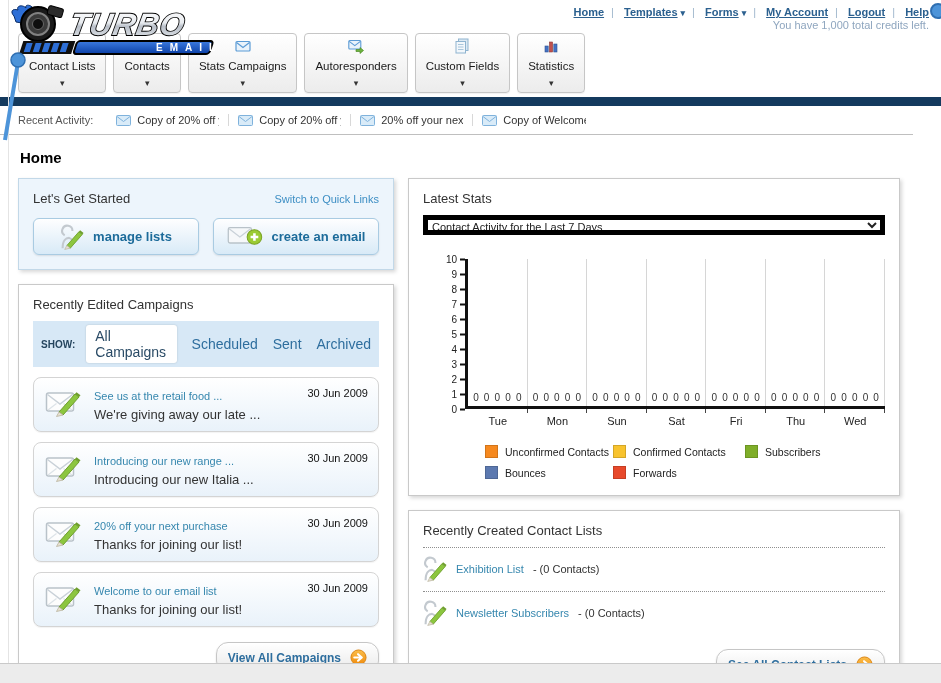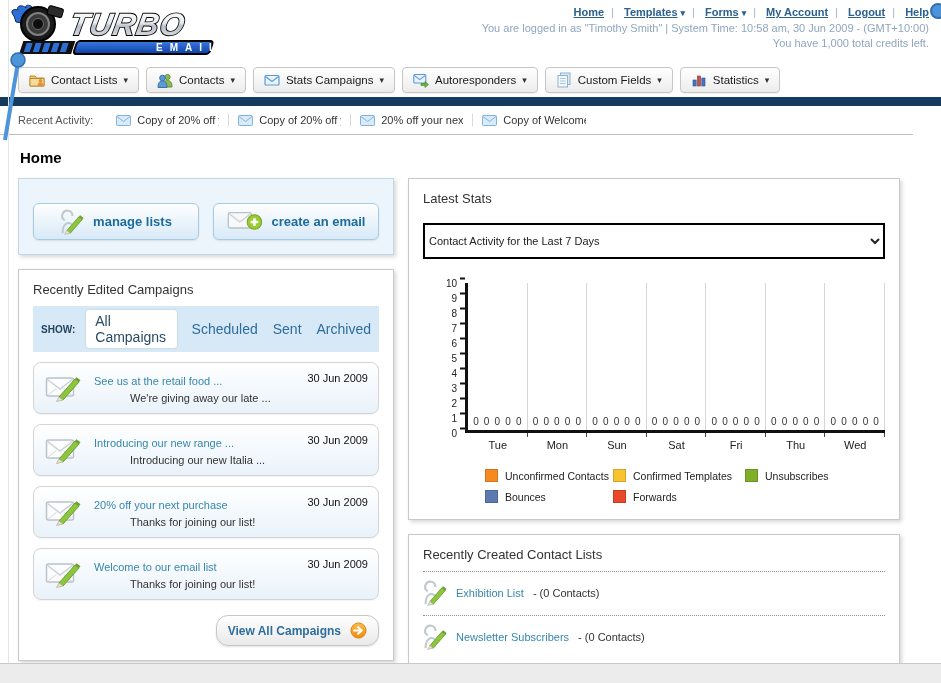--- a/index.html
+++ b/index.html
@@ -24,21 +24,21 @@
   .tlink-wrap:not(:last-child)::after { content:"|"; color:#9FB6CC; margin:0 7px; font-weight:normal; }
   .tlink { color:#2B608F; font-weight:bold; text-decoration:underline; cursor:pointer; }
   .caret-blue { color:#2B608F; font-size:9px; margin-left:3px; text-decoration:none; display:inline-block; }
   .login-status, .credits { font-size:11px; color:#8FA6BF; line-height:15px; margin-top:3px; }
   .credits { margin-top:0; }
 
   
   .main-tabs { display:flex; gap:7px; align-items:flex-end; padding:3px 0 4px 18px; height:33px; }
   .tab { display:flex; align-items:center; gap:6px; border:1px solid #C6C6C6; border-radius:4px;
          background:linear-gradient(#FFFFFF,#ECECEC); padding:4px 10px; font-size:11.5px; color:#1A1A1A;
-         cursor:pointer; box-shadow:0 1px 1px rgba(0,0,0,.06); }
+         cursor:pointer; box-shadow:0 1px 1px rgba(0,0,0,.06);flex-direction:column; }
   .icon16 { width:16px; height:16px; flex:none; }
   .caret { color:#333; font-size:9px; }
   .navy-bar { height:9px; background:#143A5E; }
 
   
   .recent-activity { display:flex; align-items:center; height:29px; padding-left:18px; margin-right:28px;
                      border-bottom:1px solid #BFBFBF; font-size:11px; color:#555; }
   .ra-label { margin-right:14px; }
   .ra-item { display:flex; align-items:center; gap:6px; padding:0 9px; width:122px; overflow:hidden;
              white-space:nowrap; cursor:pointer; }
@@ -72,35 +72,35 @@
   .show-bar { margin-top:9px; background:#D7E8F6; padding:4px 8px; display:flex; align-items:center; gap:15px; }
   .show-label { font-size:10px; font-weight:bold; color:#25455E; }
   .filter { font-size:14px; color:#2E6E9E; cursor:pointer; }
   .filter.selected { background:#fff; border-radius:3px; padding:3px 9px; color:#2A4B66; box-shadow:0 0 2px rgba(0,0,0,.18); margin-left:-4px; }
   .campaign-item { margin-top:10px; border:1px solid #D4D4D4; border-radius:8px; padding:8px 10px 9px;
                    background:linear-gradient(#FFFFFF,#E9F2FA); display:flex; gap:10px; cursor:pointer;
                    box-shadow:0 1px 1px rgba(0,0,0,.05); }
   .env-pencil { width:40px; height:31px; flex:none; }
   .ci-text { flex:1; min-width:0; }
   .ci-title { font-size:11px; color:#3687AE; text-decoration:none; cursor:pointer; display:inline-block; }
-  .ci-sub { font-size:11px; color:#333; margin-top:3px;margin-left:36px; }
+  .ci-sub { font-size:13px; color:#333; margin-top:3px; }
   .ci-date { font-size:11px; color:#111; white-space:nowrap; padding-top:1px; }
   .view-all-row { margin-top:15px; display:flex; justify-content:flex-end; }
   .pill-btn { display:inline-flex; align-items:center; gap:9px; border:1px solid #C6C6C6; border-radius:12px;
               background:linear-gradient(#FFFFFF,#E9E9E9); padding:6px 11px; cursor:pointer; font-family:inherit;
               color:#2E6E9E; font-weight:bold; font-size:12px; box-shadow:inset 0 1px 0 #fff, 0 1px 2px rgba(0,0,0,.12); }
   .arrow-circle { width:17px; height:17px; }
 
   
-  .stats-select { width:100%; margin-top:17px; height:36px; font-size:11px; color:#222;
-                  border:2px solid #000000; background:#fff; font-family:inherit; }
+  .stats-select { width:100%; margin-top:9px; height:20px; font-size:11px; color:#222;
+                  border:5px solid #000000; background:#fff; font-family:inherit; }
   .chart { margin-top:24px; padding-left:12px; }
   .plot-row { display:flex; }
   .y-axis { width:30px; position:relative; height:150px; }
-  .ytick { position:absolute; right:0; transform:translateY(-50%); display:flex; gap:3px;
+  .ytick { position:absolute; right:0; transform:translateY(-50%); display:flex; align-items:center; gap:3px;
            font-size:10px; color:#222; }
   .ydash { width:5px; height:2px; background:#111; display:inline-block; }
   .plot { flex:1; height:150px; border-left:3px solid #111; border-bottom:3px solid #111; display:flex; }
   .day-col { flex:1; border-right:1px solid #D6D6D6; position:relative; }
   .zeros { position:absolute; left:0; right:0; bottom:3px; display:flex; justify-content:space-evenly;
            font-size:10px; color:#333; }
   .x-labels { display:flex; margin-left:33px;align-items:flex-end; }
   .xlab { flex:1; text-align:center; font-size:11px; color:#222; padding-top:6px; position:relative; }
   .xlab::after { content:""; position:absolute; right:0; top:0; width:1px; height:4px; background:#444; }
   .legend { margin:18px 0 2px 50px; display:grid; grid-template-columns:128px 132px auto; row-gap:8px; }
@@ -233,21 +233,20 @@
 
     <div class="top-right">
       <nav class="top-links">
         <span class="tlink-wrap"><a class="tlink"><span>Home</span></a></span>
         <span class="tlink-wrap"><a class="tlink"><span>Templates</span><span class="caret-blue">▾</span></a></span>
         <span class="tlink-wrap"><a class="tlink"><span>Forms</span><span class="caret-blue">▾</span></a></span>
         <span class="tlink-wrap"><a class="tlink"><span>My Account</span></a></span>
         <span class="tlink-wrap"><a class="tlink"><span>Logout</span></a></span>
         <span class="tlink-wrap"><a class="tlink"><span>Help</span></a></span>
       </nav>
-      <div class="login-status">You are logged in as "Timothy Smith" | System Time: 10:58 am, 30 Jun 2009 - (GMT+10:00)</div>
       <div class="credits">You have 1,000 total credits left.</div>
     </div>
   </header>
 
   <nav class="main-tabs">
     <div class="tab">
       <svg class="icon16">
           <use href="#ic-folder-user"></use>
         </svg>
       <span>Contact Lists</span>
@@ -319,20 +318,24 @@
     </div>
   </div>
 
   <main>
     <h1>Home</h1>
 
     <div class="cols">
 
       <div class="col-left">
         <section class="panel get-started">
+          <div class="gs-head">
+            <span class="panel-title">Let's Get Started</span>
+            <a class="gs-link">Switch to Quick Links</a>
+          </div>
           <div class="gs-buttons">
             <button class="gs-btn">
               <svg class="gs-icon">
                   <use href="#ic-person-pencil"></use>
                 </svg>
               <span>manage lists</span>
             </button>
             <button class="gs-btn">
               <svg class="gs-icon-wide">
                   <use href="#ic-env-plus"></use>
@@ -534,25 +537,25 @@
                 <div class="xlab">Thu</div>
                 <div class="xlab">Wed</div>
               </div>
             <div class="legend" id="legend">
                 <div class="legend-item">
                   <span class="swatch" style="background: rgb(246, 137, 31);"></span>
                   <span>Unconfirmed Contacts</span>
                 </div>
                 <div class="legend-item">
                   <span class="swatch" style="background: rgb(248, 195, 46);"></span>
-                  <span>Confirmed Templates</span>
+                  <span>Confirmed Contacts</span>
                 </div>
                 <div class="legend-item">
                   <span class="swatch" style="background: rgb(127, 174, 41);"></span>
-                  <span>Unsubscribes</span>
+                  <span>Subscribers</span>
                 </div>
                 <div class="legend-item">
                   <span class="swatch" style="background: rgb(92, 121, 176);"></span>
                   <span>Bounces</span>
                 </div>
                 <div class="legend-item">
                   <span class="swatch" style="background: rgb(232, 73, 43);"></span>
                   <span>Forwards</span>
                 </div>
               </div>

